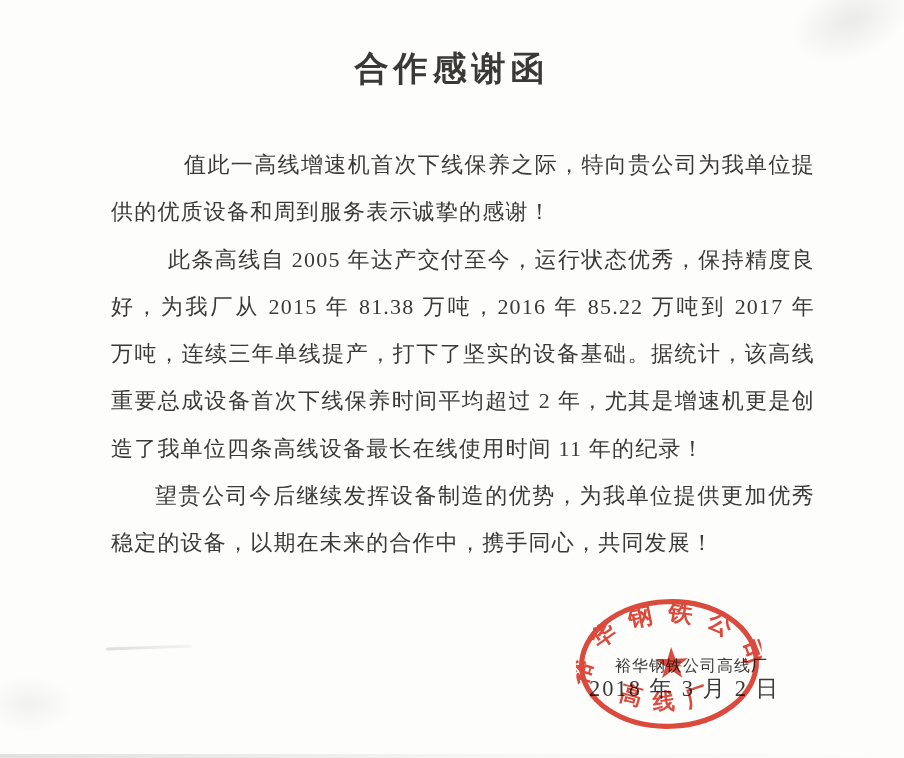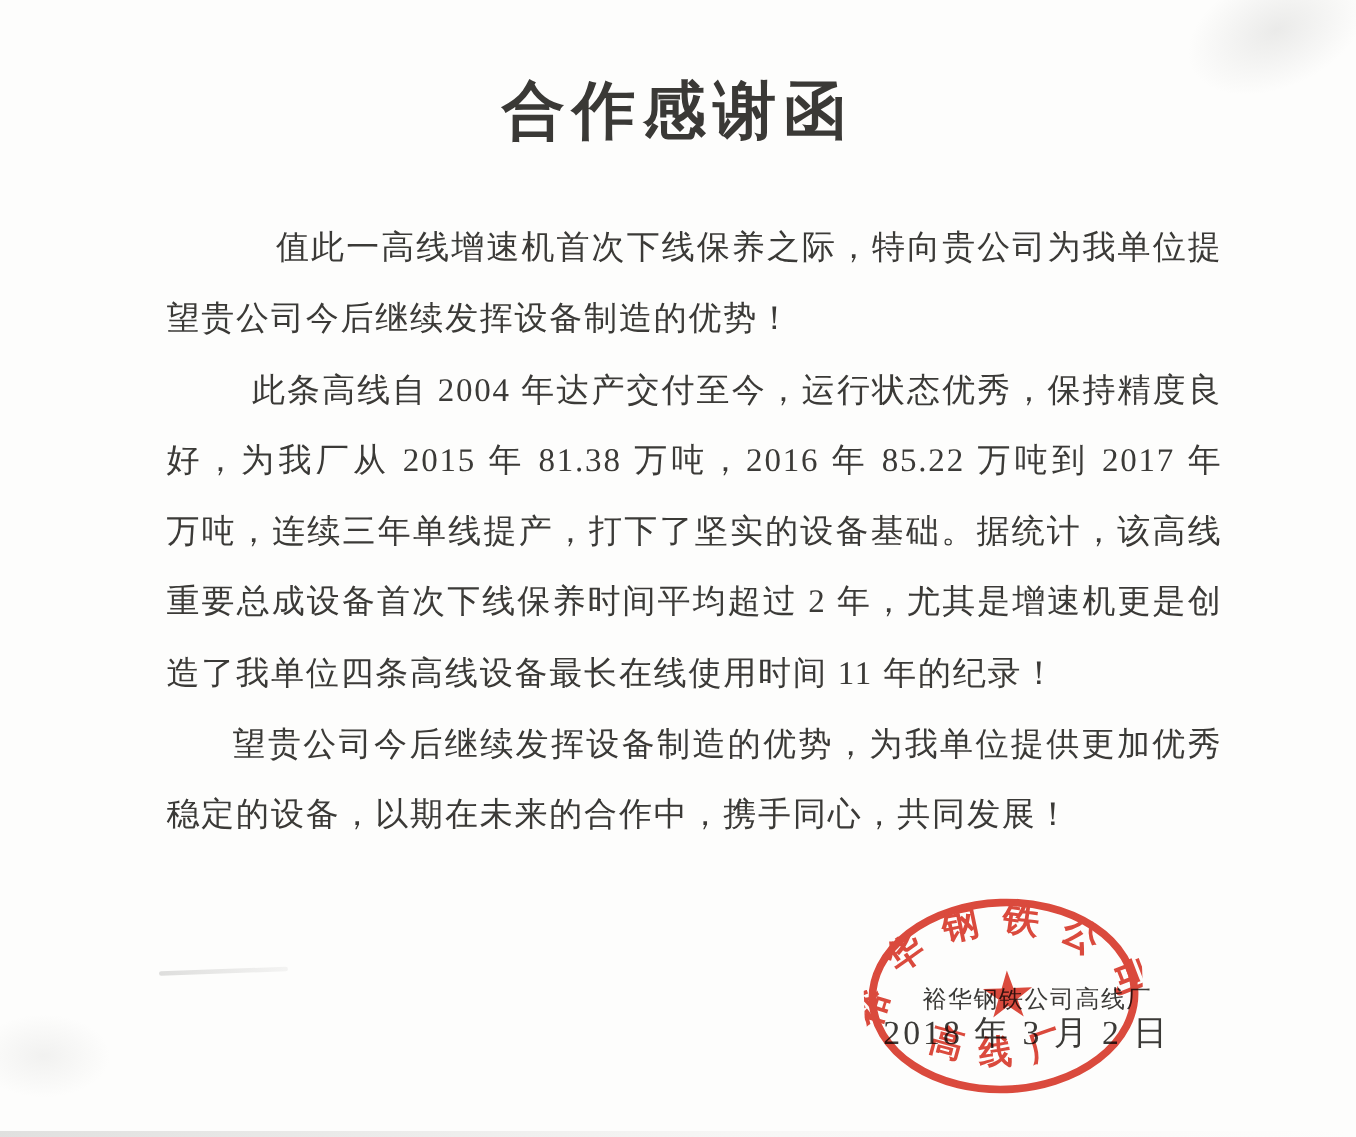--- a/index.html
+++ b/index.html
@@ -18,21 +18,21 @@
   .smudge-bl{position:absolute;left:-16px;top:676px;width:90px;height:56px;
     background:radial-gradient(ellipse at center,rgba(170,170,168,.14),transparent 70%);}
   .streak{position:absolute;left:106px;top:646px;width:86px;height:3px;
     background:linear-gradient(to right,rgba(140,140,138,.28),rgba(160,160,158,.10));
     transform:rotate(-2deg);border-radius:2px;}
   .edge-bottom{position:absolute;left:0;bottom:0;width:100%;height:4px;
     background:linear-gradient(to right,rgba(150,150,148,.28),rgba(190,190,188,.10) 55%,transparent);}
 
   .title{
     position:absolute;top:46px;left:0;width:100%;
-    text-align:center;font-size:42px;font-weight:bold;
+    text-align:center;font-size:34px;font-weight:bold;
     letter-spacing:5px;margin:0;color:#3a3936;
   }
   .salutation{
     position:absolute;top:103px;left:111px;
     font-size:22.5px;letter-spacing:1.5px;
   }
   .body{
     position:absolute;top:141px;left:111px;width:704px;
     font-size:22px;letter-spacing:1.2px;
   }
@@ -73,22 +73,22 @@
   <div class="smudge-tr"></div>
   <div class="smudge-bl"></div>
   <div class="streak"></div>
   <div class="edge-bottom"></div>
 
   <h1 class="title">合作感谢函</h1>
 
 
   <div class="body">
       <div class="line p0 full indent">值此一高线增速机首次下线保养之际，特向贵公司为我单位提</div>
-      <div class="line p0">望贵公司今后继续发挥设备制造的优势！</div>
-      <div class="line p1 full indent">此条高线自 2004 年达产交付至今，运行状态优秀，保持精度良</div>
+      <div class="line p0">供的优质设备和周到服务表示诚挚的感谢！</div>
+      <div class="line p1 full indent">此条高线自 2005 年达产交付至今，运行状态优秀，保持精度良</div>
       <div class="line p1 full">好，为我厂从 2015 年 81.38 万吨，2016 年 85.22 万吨到 2017 年 92.62</div>
       <div class="line p1 full">万吨，连续三年单线提产，打下了坚实的设备基础。据统计，该高线</div>
       <div class="line p1 full">重要总成设备首次下线保养时间平均超过 2 年，尤其是增速机更是创</div>
       <div class="line p1">造了我单位四条高线设备最长在线使用时间 11 年的纪录！</div>
       <div class="line p2 full indent">望贵公司今后继续发挥设备制造的优势，为我单位提供更加优秀</div>
       <div class="line p2">稳定的设备，以期在未来的合作中，携手同心，共同发展！</div>
     </div>
 
   <div class="signature">裕华钢铁公司高线厂</div>
   <div class="dateline">2018 年 3 月 2 日</div>

